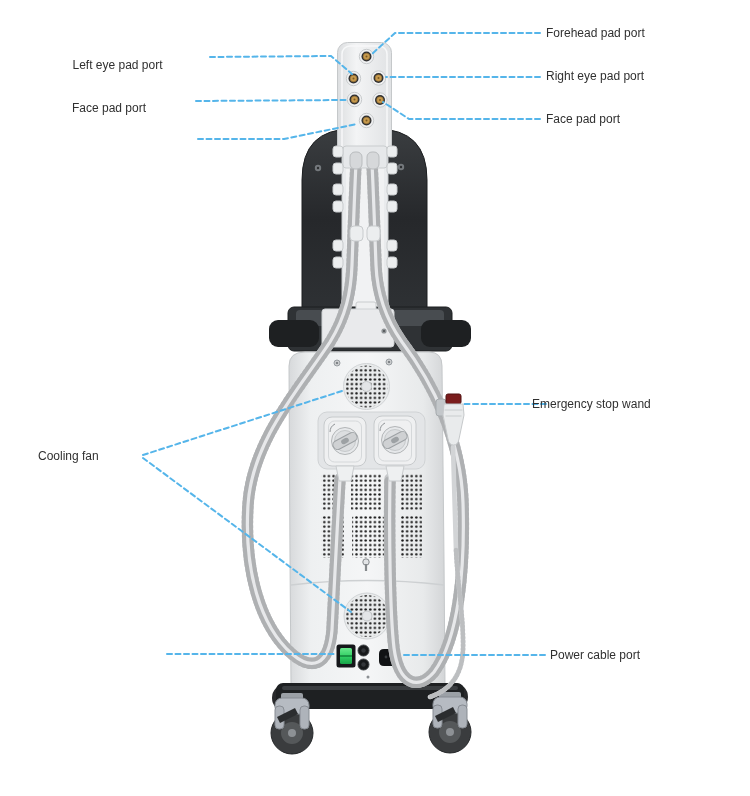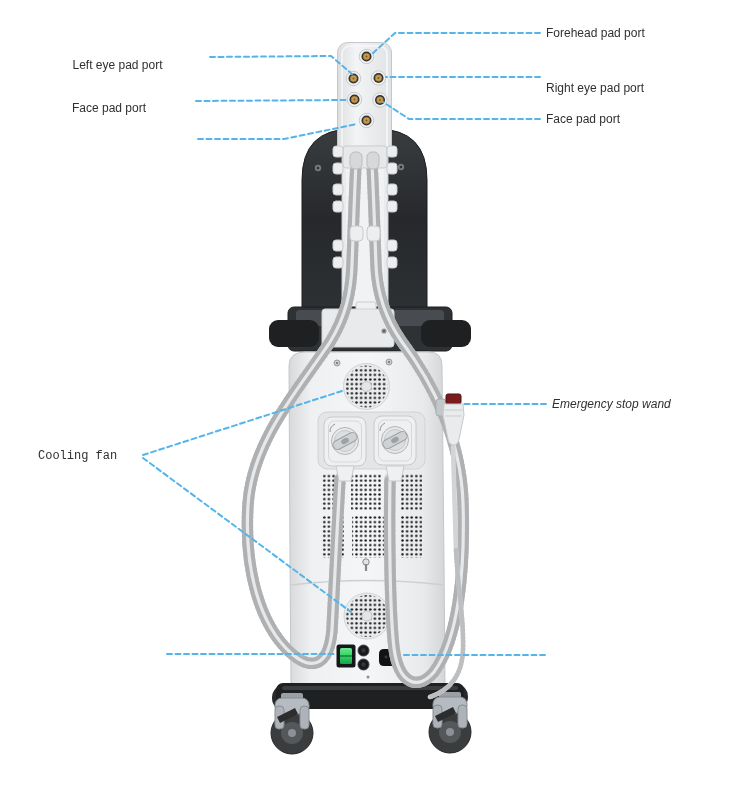--- a/index.html
+++ b/index.html
@@ -300,18 +300,19 @@
       <polyline points="143,455 345,390"></polyline>
       <polyline points="143,458 351,612"></polyline>
       <polyline points="167,654 335,654"></polyline>
       <polyline points="545,655 401,655"></polyline>
     </g>
   </svg>
 
   <div class="callout r" style="left:30px;top:46px;width:175px;">Left eye pad port</div>
   <div class="callout r" style="left:30px;top:89px;width:158px;">Face pad port</div>
   <div class="callout" style="left:546px;top:22px;">Forehead pad port</div>
-  <div class="callout" style="left:546px;top:77px;text-align:center;">Right eye pad port</div>
+  <div class="callout" style="left:546px;top:65px;text-align:center;">Right eye pad port</div>
   <div class="callout" style="left:546px;top:108px;">Face pad port</div>
-  <div class="callout" style="left:552px;top:393px;font-style:italic;">Emergency stop wand</div>
-  <div class="callout" style="left:38px;top:445px;font-family:Liberation Mono, monospace;">Cooling fan</div>
+  <div class="callout" style="left:532px;top:393px;">Emergency stop wand</div>
+  <div class="callout" style="left:38px;top:445px;">Cooling fan</div>
+  <div class="callout" style="left:550px;top:644px;">Power cable port</div>
 
 </div>
 
 </body></html>

